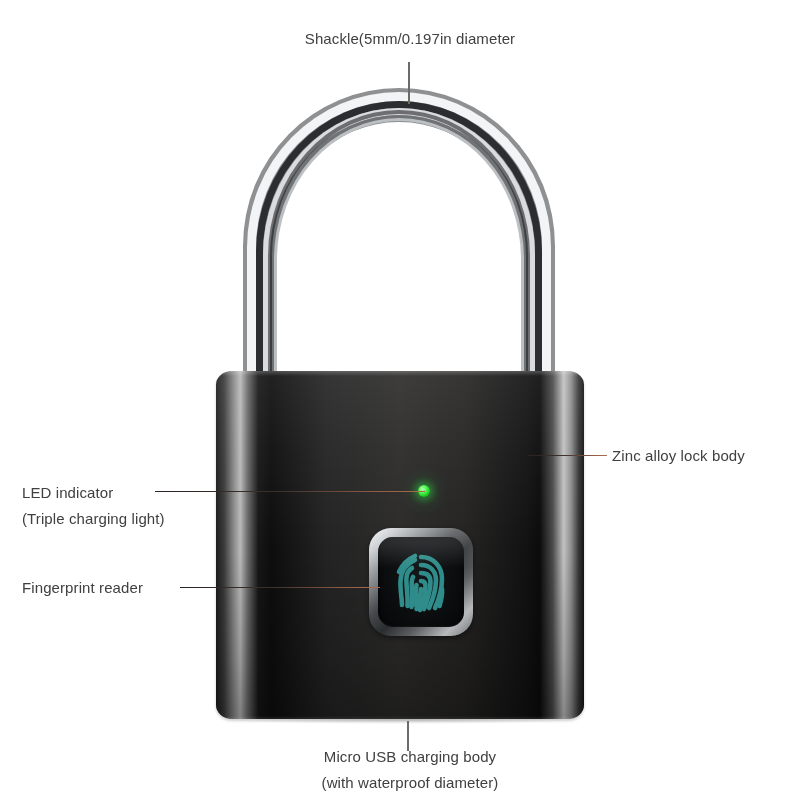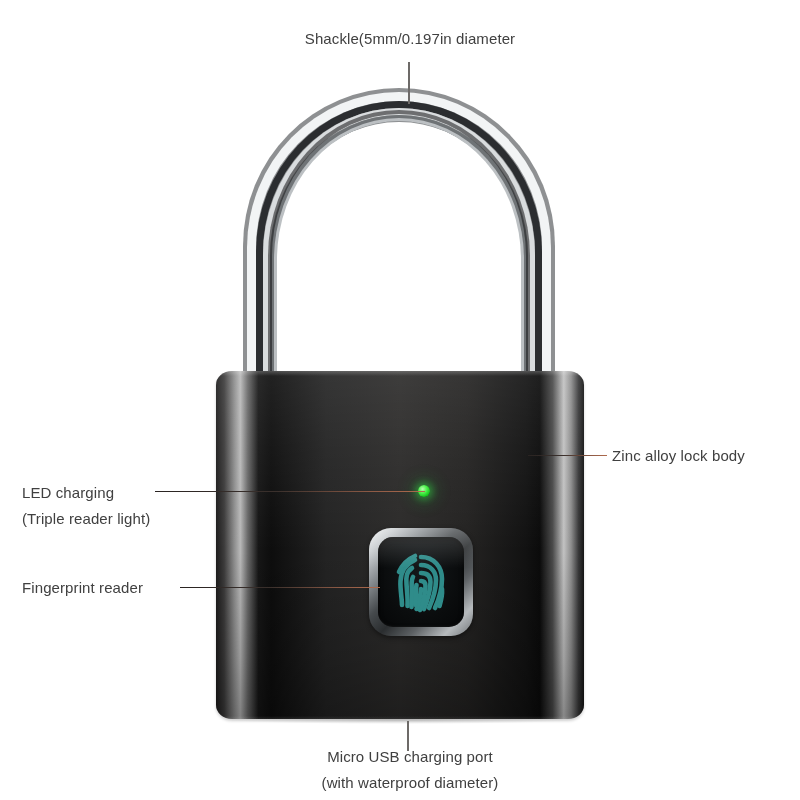--- a/index.html
+++ b/index.html
@@ -293,24 +293,24 @@
       <div class="reader-gloss"></div>
     </div>
   </div>
 
   <div class="callout center" style="left:150px; top:26px; width:520px;">Shackle(5mm/0.197in diameter</div>
   <div class="leader-v" style="left:408px; top:62px; height:42px;"></div>
 
   <div class="leader-h leader-dark" style="left:528px; top:455px; width:79px;"></div>
   <div class="callout left" style="left:612px; top:443px; width:190px;">Zinc alloy lock body</div>
 
-  <div class="callout left" style="left:22px; top:480px; width:200px;">LED charging</div>
-  <div class="callout left" style="left:22px; top:506px; width:240px;">(Triple reader light)</div>
+  <div class="callout left" style="left:22px; top:480px; width:200px;">LED indicator</div>
+  <div class="callout left" style="left:22px; top:506px; width:240px;">(Triple charging light)</div>
   <div class="leader-h leader-dark-rev" style="left:155px; top:491px; width:270px; transform: scaleX(-1);"></div>
 
   <div class="callout left" style="left:22px; top:575px; width:220px;">Fingerprint reader</div>
   <div class="leader-h leader-dark-rev" style="left:180px; top:587px; width:200px; transform: scaleX(-1);"></div>
 
   <div class="leader-v" style="left:407px; top:721px; height:30px;"></div>
-  <div class="callout center" style="left:150px; top:744px; width:520px;">Micro USB charging port</div>
+  <div class="callout center" style="left:150px; top:744px; width:520px;">Micro USB charging body</div>
   <div class="callout center" style="left:150px; top:770px; width:520px;">(with waterproof diameter)</div>
 
 </div>
 
 </body></html>

